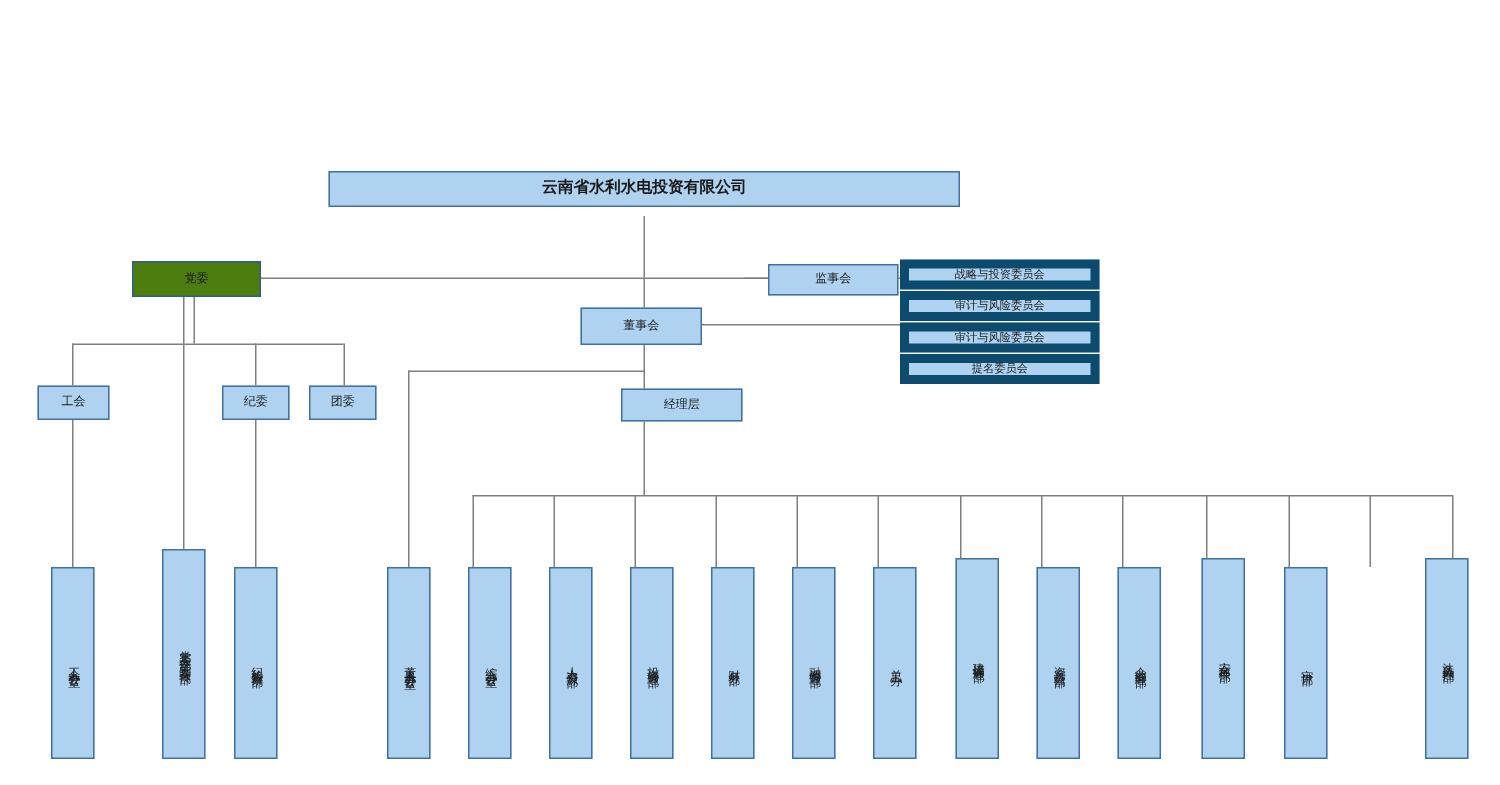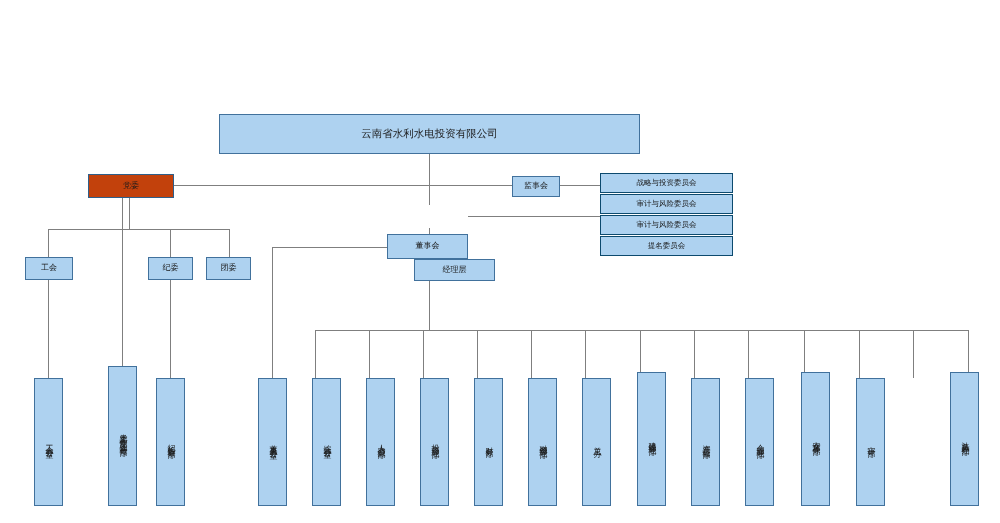--- a/index.html
+++ b/index.html
@@ -44,33 +44,33 @@
     background: #aed2f0;
     border: 1px solid #41719c;
     display: flex;
     align-items: center;
     justify-content: center;
     color: #1a1a1a;
     line-height: 1.12;
     text-align: center;
   }
   .node.accent {
-    background: #c2410c;
+    background: #4d7c0f;
     border-color: #2e5f8a;
   }
   .node.root {
     font-size: 10.5px;
   }
   .node.tier {
     font-size: 8px;
   }
   .node.committee {
     font-size: 7.5px;
     background: #aed2f0;
-    border: 1px solid #0c4a6e;
+    border: 6px solid #0c4a6e;
   }
   
   .node.leaf {
     font-size: 8px;
     padding: 4px 0;
     align-items: center;
     justify-content: center;
   }
   .node.leaf .vtext {
     writing-mode: vertical-rl;
@@ -125,27 +125,27 @@
   <div class="ln v" style="left:48px; top:229px; height:28px;"></div>
   <div class="ln v" style="left:170px; top:229px; height:28px;"></div>
   <div class="ln v" style="left:229px; top:229px; height:28px;"></div>
 
   <div class="ln v" style="left:122px; top:198px; height:180px;"></div>
 
   <div class="ln v" style="left:48px; top:280px; height:98px;"></div>
 
   <div class="ln v" style="left:170px; top:280px; height:98px;"></div>
 
-  <div class="node root" style="left:219px; top:114px; width:421px; height:40px;">云南省水利水电投资有限公司</div>
+  <div class="node root" style="left:219px; top:114px; width:421px; height:24px;font-weight:bold;">云南省水利水电投资有限公司</div>
 
   <div class="node tier accent" style="left:88px; top:174px; width:86px; height:24px;">党委</div>
 
-  <div class="node tier" style="left:512px; top:176px; width:48px; height:21px;">监事会</div>
-
-  <div class="node tier" style="left:387px; top:205px; width:81px; height:25px;margin-top:29px;">董事会</div>
+  <div class="node tier" style="left:512px; top:176px; width:87px; height:21px;">监事会</div>
+
+  <div class="node tier" style="left:387px; top:205px; width:81px; height:25px;">董事会</div>
 
   <div class="node tier" style="left:387px; top:259px; width:81px; height:22px;margin-left:27px;">经理层</div>
 
   <div class="node tier" style="left:25px; top:257px; width:48px; height:23px;">工会</div>
 
   <div class="node tier" style="left:148px; top:257px; width:45px; height:23px;">纪委</div>
 
   <div class="node tier" style="left:206px; top:257px; width:45px; height:23px;">团委</div>
 
   <div class="node committee" style="left:600px; top:173px; width:133px; height:20px;">战略与投资委员会</div>

